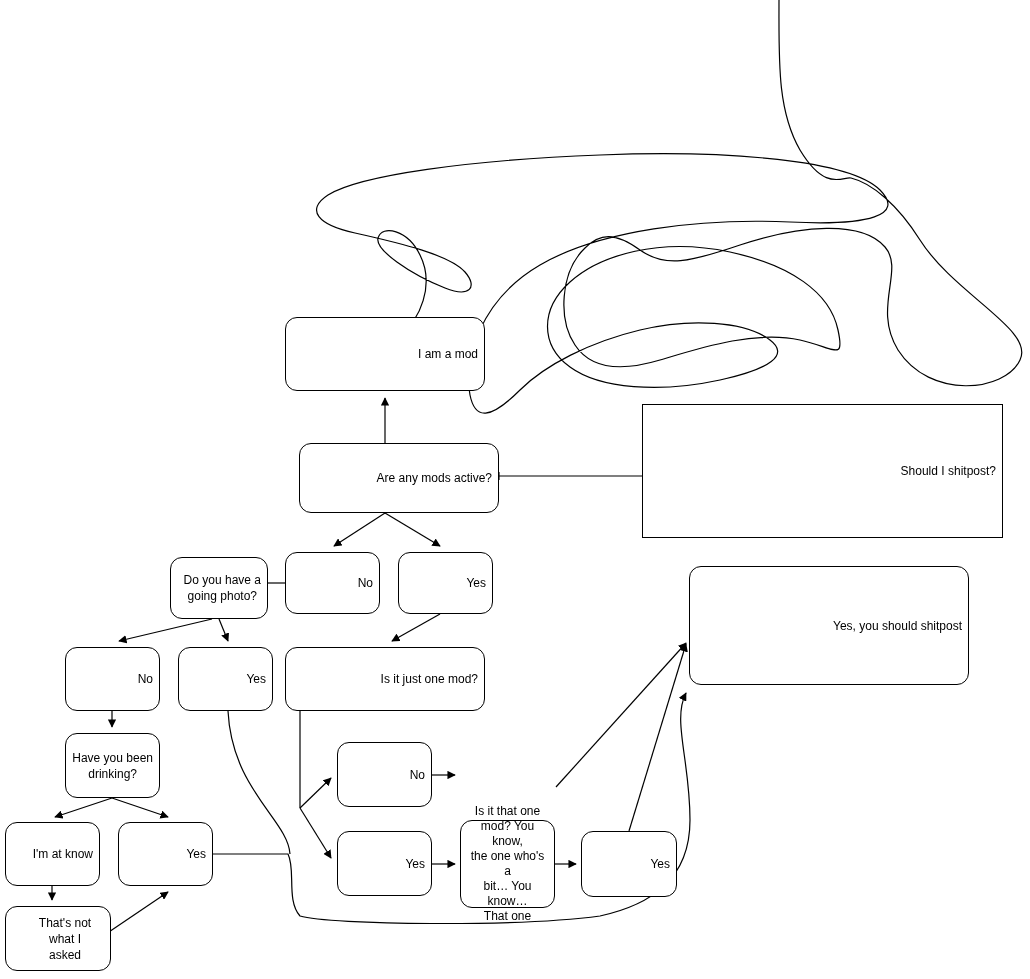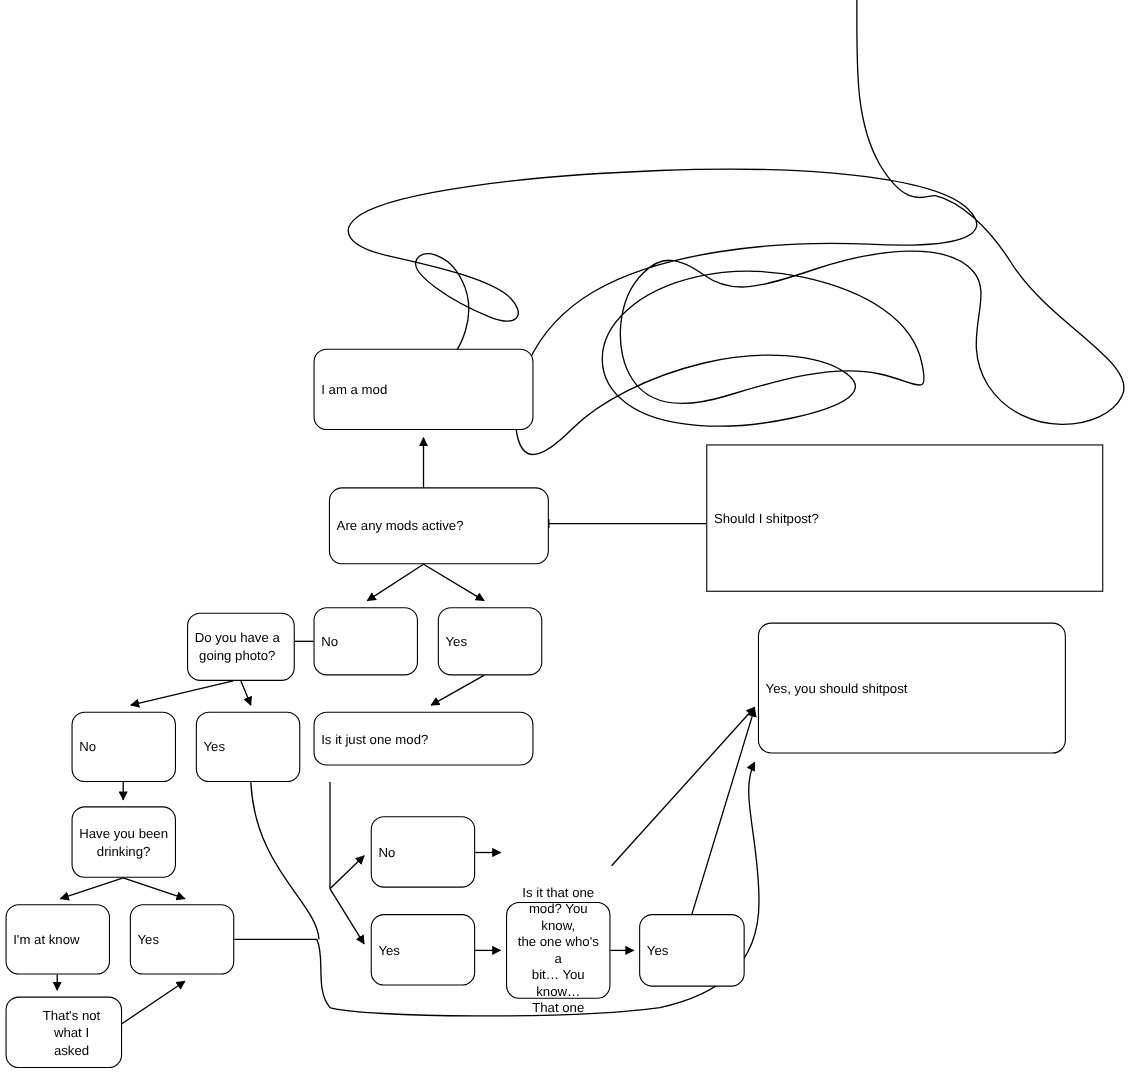--- a/index.html
+++ b/index.html
@@ -23,21 +23,21 @@
     height: 979px;
     pointer-events: none;
   }
   .node {
     position: absolute;
     box-sizing: border-box;
     border: 1px solid #000000;
     background: #ffffff;
     display: flex;
     align-items: center;
-    justify-content: flex-start;
+    justify-content: flex-end;
     text-align: center;
     color: #000000;
     font-size: 12px;
     line-height: 16px;
     padding: 2px 6px;
     border-radius: 12px;
     z-index: 2;
   }
   .node.sharp {
     border-radius: 0;
@@ -173,21 +173,21 @@
   </div>
 
   <div class="node" style="left:65px;top:647px;width:95px;height:64px;">
     <span class="node-label">No</span>
   </div>
 
   <div class="node" style="left:178px;top:647px;width:95px;height:64px;">
     <span class="node-label">Yes</span>
   </div>
 
-  <div class="node" style="left:285px;top:647px;width:200px;height:49px;">
+  <div class="node" style="left:285px;top:647px;width:200px;height:64px;">
     <span class="node-label">Is it just one mod?</span>
   </div>
 
   <div class="node" style="left:65px;top:733px;width:95px;height:65px;">
     <span class="node-label">Have you been
 drinking?</span>
   </div>
 
   <div class="node" style="left:5px;top:822px;width:95px;height:64px;">
     <span class="node-label">I'm at know</span>

